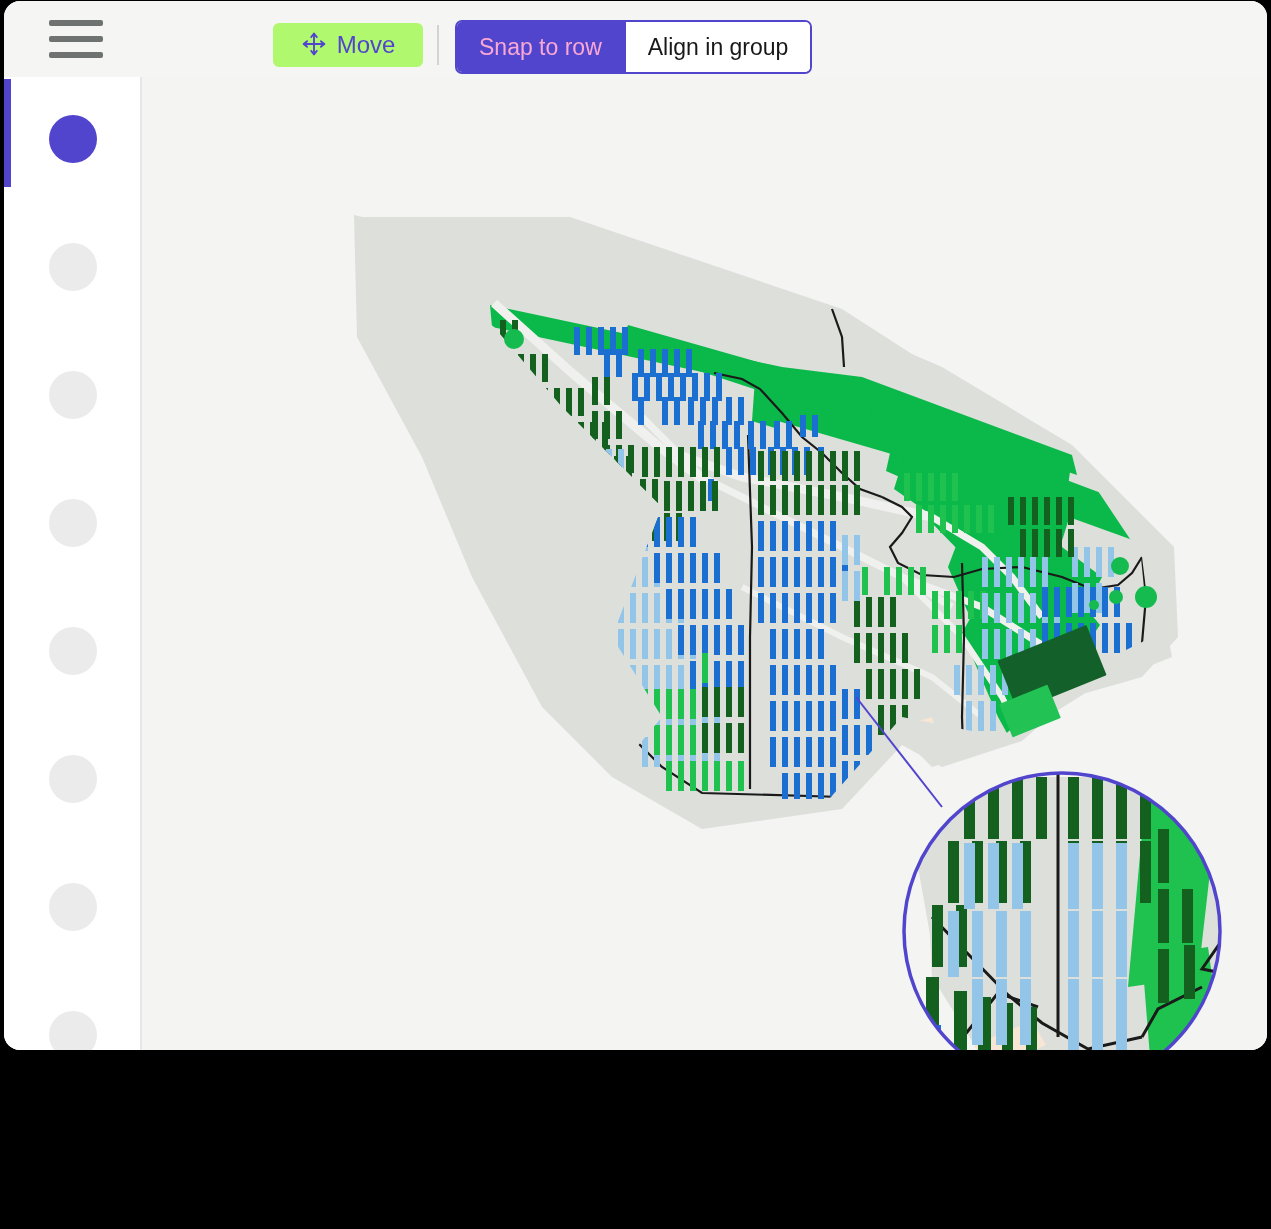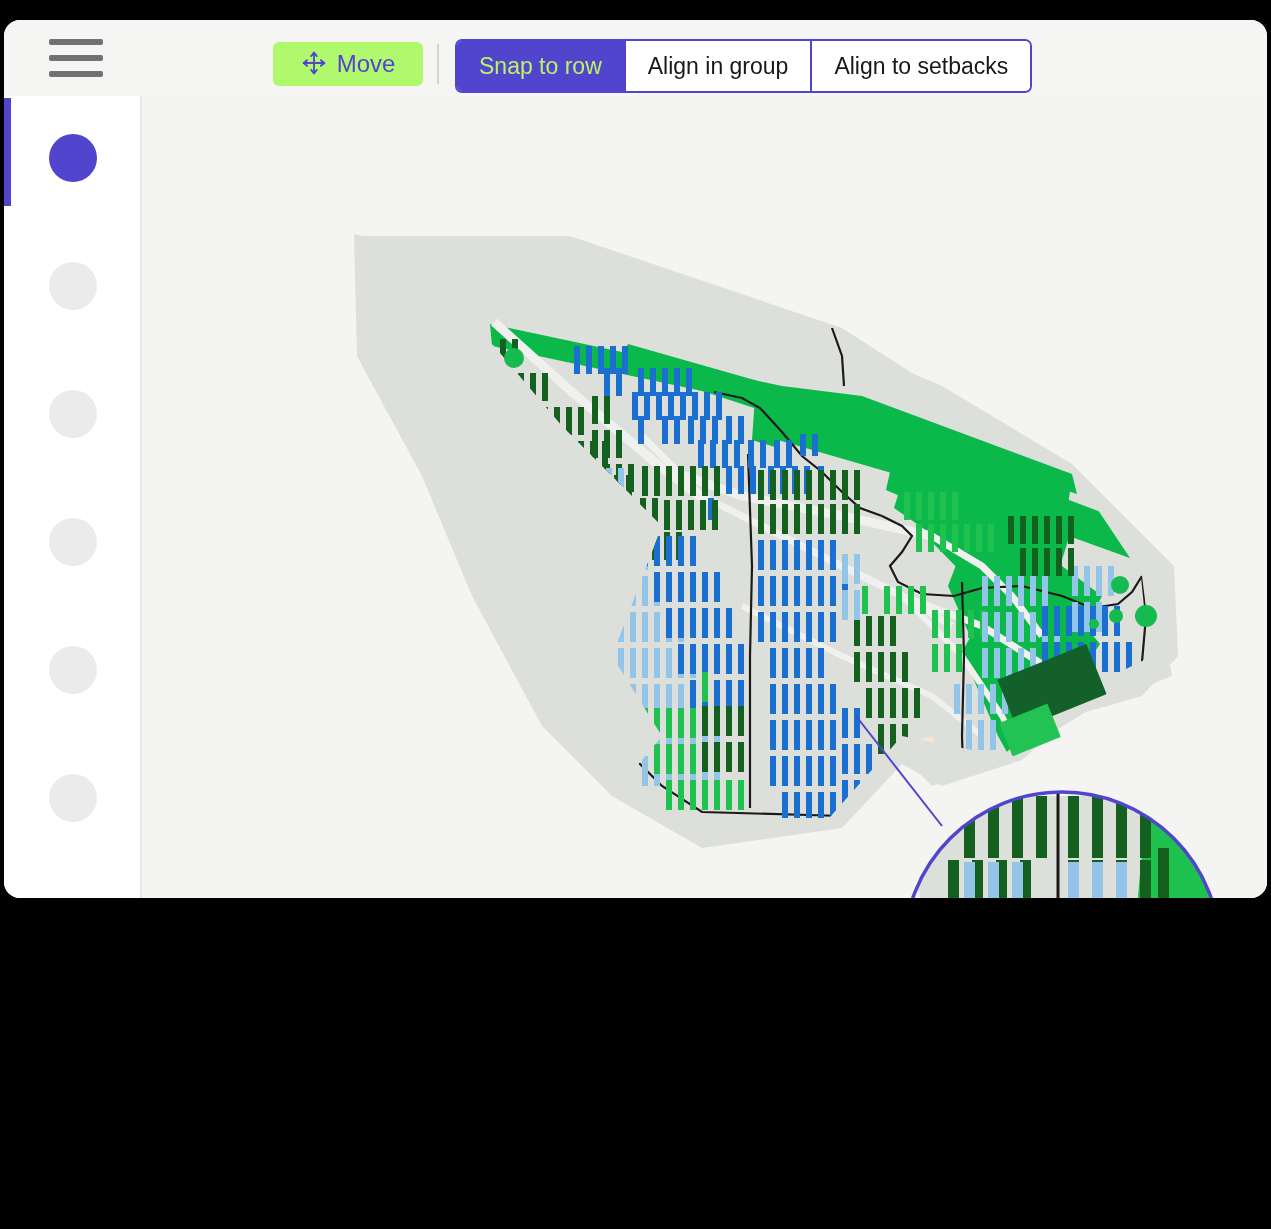--- a/index.html
+++ b/index.html
@@ -9,22 +9,22 @@
   }
   #app {
     position: relative;
     width: 1271px;
     height: 1229px;
     overflow: hidden;
     background: #000;
   }
   .window {
     position: absolute;
-    left: 4px; top: 20px;
-    width: 1263px; height: 878px;
+    left: 4px; top: 1px;
+    width: 1263px; height: 1049px;
     background: #f5f5f4;
     border-radius: 16px;
     overflow: hidden;
   }
 
   
   .topbar {
     position: absolute;
     left: 0; top: 0;
     width: 100%; height: 76px;
@@ -94,21 +94,21 @@
     border: none;
     border-right: 2px solid #5145cd;
     cursor: pointer;
     padding: 0 22px;
     font-family: "Liberation Sans", sans-serif;
     white-space: nowrap;
   }
   .seg .seg-item:last-child { border-right: none; }
   .seg .seg-item.active {
     background: #5145cd;
-    color: #bef264;
+    color: #f9a8d4;
   }
 
   
   .sidebar {
     position: absolute;
     left: 0; top: 76px;
     width: 138px;
     height: 1145px;
     background: #ffffff;
     border-right: 2px solid #e6e6e6;
@@ -200,21 +200,20 @@
           </svg>
         </span>
         <span class="label">Move</span>
       </button>
 
       <div class="divider-v" style="left:433px;"></div>
 
       <div class="seg">
         <button class="seg-item active">Snap to row</button>
         <button class="seg-item">Align in group</button>
-        <button class="seg-item">Align to setbacks</button>
       </div>
     </div>
 
     <div class="sidebar">
       <div class="side-dot active" style="top:38px;"></div>
       <div class="side-dot" style="top:166px;"></div>
       <div class="side-dot" style="top:294px;"></div>
       <div class="side-dot" style="top:422px;"></div>
       <div class="side-dot" style="top:550px;"></div>
       <div class="side-dot" style="top:678px;"></div>

